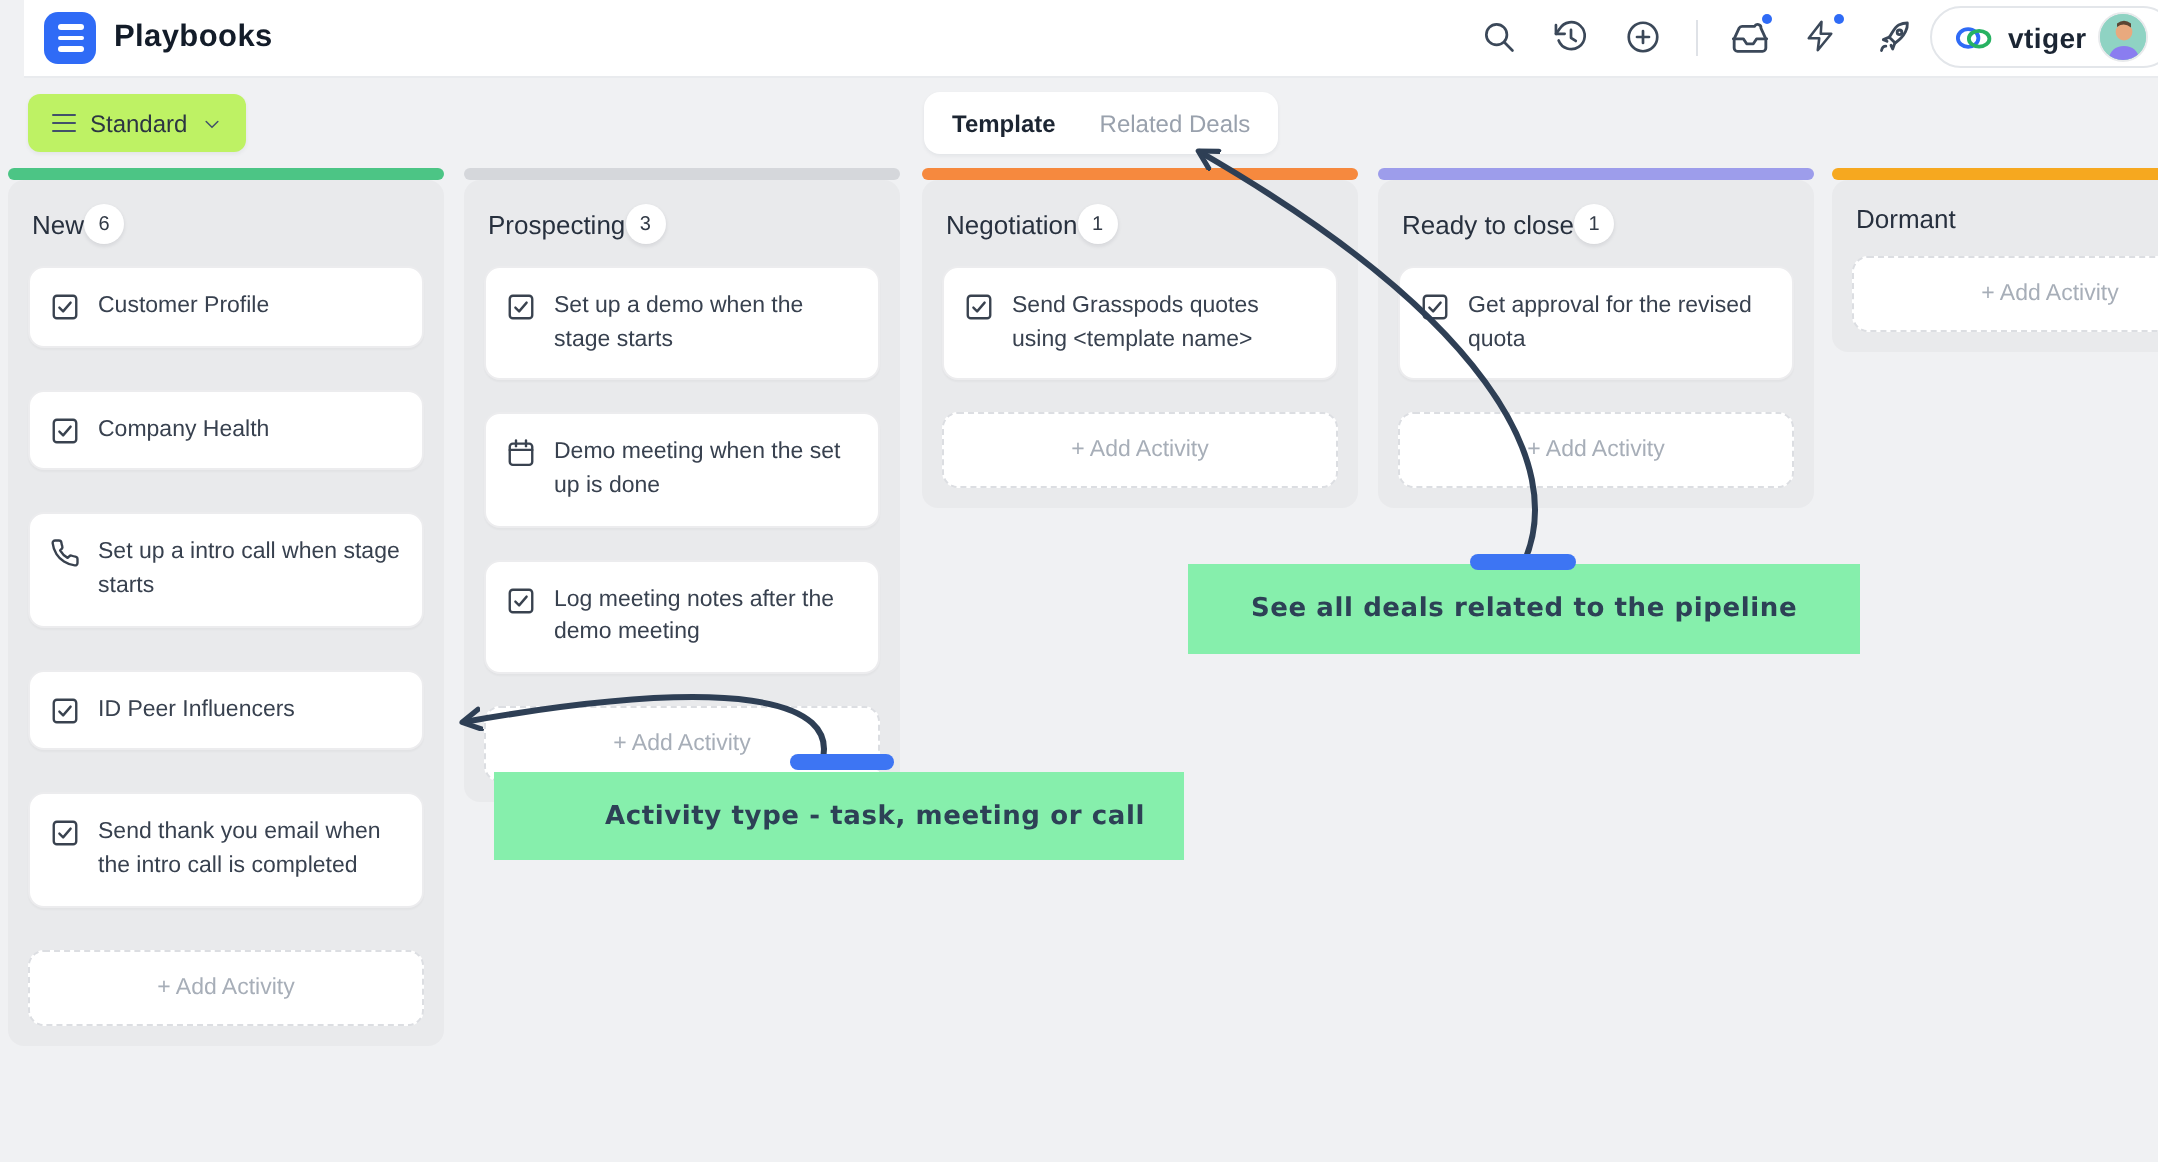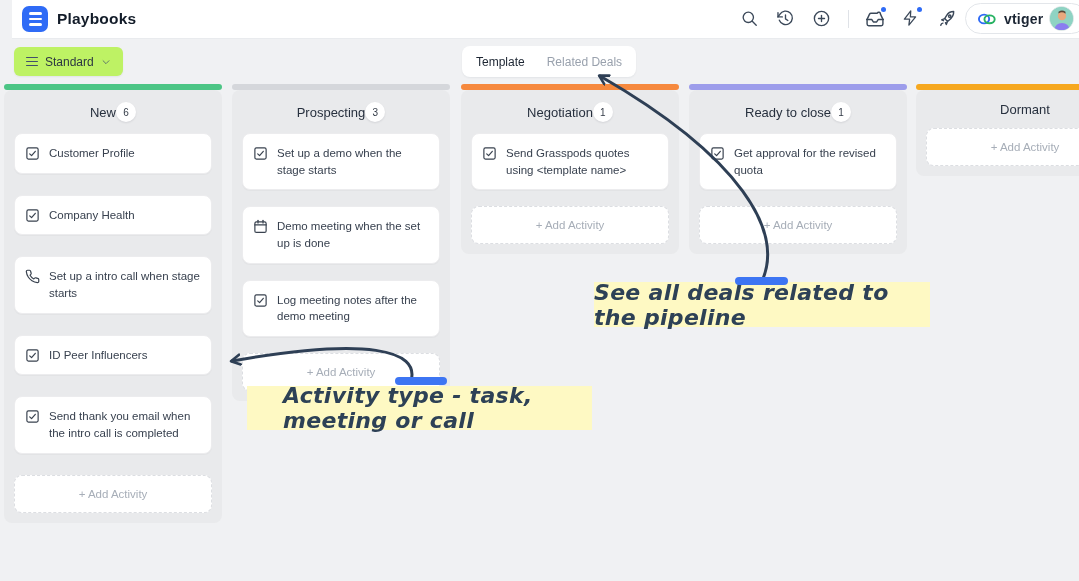--- a/index.html
+++ b/index.html
@@ -53,28 +53,28 @@
   .view-btn .bars { display:flex; flex-direction:column; gap:2.5px; }
   .view-btn .bars i { width:12px; height:1.6px; background:#42506a; border-radius:1px; display:block; }
   .view-btn svg { stroke:#42506a; fill:none; stroke-width:1.8; stroke-linecap:round; stroke-linejoin:round; }
 
   .tabs {
     position:absolute; left:462px; top:46px; height:31px; z-index:10;
     background:#fff; border-radius:8px; box-shadow:0 1px 2px rgba(20,30,50,.06);
     display:flex; align-items:center; gap:22px; padding:0 14px;
   }
   .tab { font-size:12px; cursor:pointer; white-space:nowrap; }
-  .tab.active { font-weight:400; color:#1c2532; }
+  .tab.active { font-weight:700; color:#1c2532; }
   .tab.inactive { color:#99a1ad; }
 
   
   .col { position:absolute; top:84px; width:218px; }
   .col-accent { height:6px; border-radius:4px; background:#ccc; }
   .col-body { margin-top:0px; background:#e9eaec; border-radius:8px; padding-bottom:10px; }
-  .col-head { display:flex; align-items:center; justify-content:center; padding:12px 12px 11px 12px; }
+  .col-head { display:flex; align-items:center; justify-content:flex-start; padding:12px 12px 11px 12px; }
   .col-title { font-size:13px; font-weight:500; color:#27303e; }
   .col-badge {
     width:20px; height:20px; border-radius:50%; background:#fff;
     box-shadow:0 1px 2px rgba(16,24,40,.10); font-size:10px; color:#333b47;
     display:flex; align-items:center; justify-content:center;
   }
   .cards { padding:0 10px; }
   .card {
     background:#fff; border:1px solid #ececee; border-radius:8px;
     box-shadow:0 1px 1px rgba(16,24,40,.03);
@@ -87,24 +87,24 @@
   .card-icon svg { display:block; stroke:#39424f; fill:none; stroke-width:1.9; stroke-linecap:round; stroke-linejoin:round; }
   .add-card {
     background:#fff; border:1px dashed #dcdee2; border-radius:8px;
     padding:12px 8px; text-align:center; color:#a7aeb8; font-size:11.5px;
     cursor:pointer;
   }
 
   
   .arrow-layer { position:absolute; left:0; top:0; z-index:50; pointer-events:none; }
   .note {
-    position:absolute; z-index:40; background:#fef9c3; color:#2d4156;
-    font-family:"DejaVu Sans", sans-serif; font-style:italic; font-weight:700;
+    position:absolute; z-index:40; background:#86efac; color:#2d4156;
+    font-family:"DejaVu Sans", sans-serif; font-weight:700;
     display:flex; align-items:center; justify-content:center;
-    letter-spacing:.3px; font-size:22px;
+    letter-spacing:.3px; font-size:13px;
   }
   .tick { position:absolute; z-index:60; height:8px; border-radius:4px; background:#3d75f3; }
 </style>
 </head>
 <body>
 
 <div class="page">
 
   <div class="header">
     <div class="app-btn">

